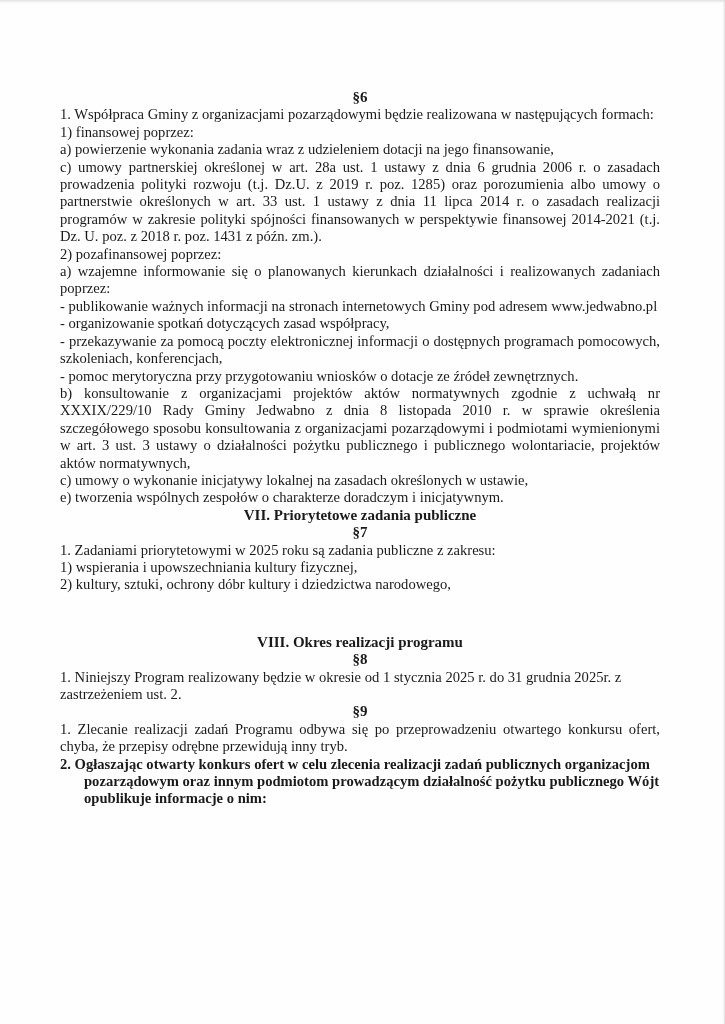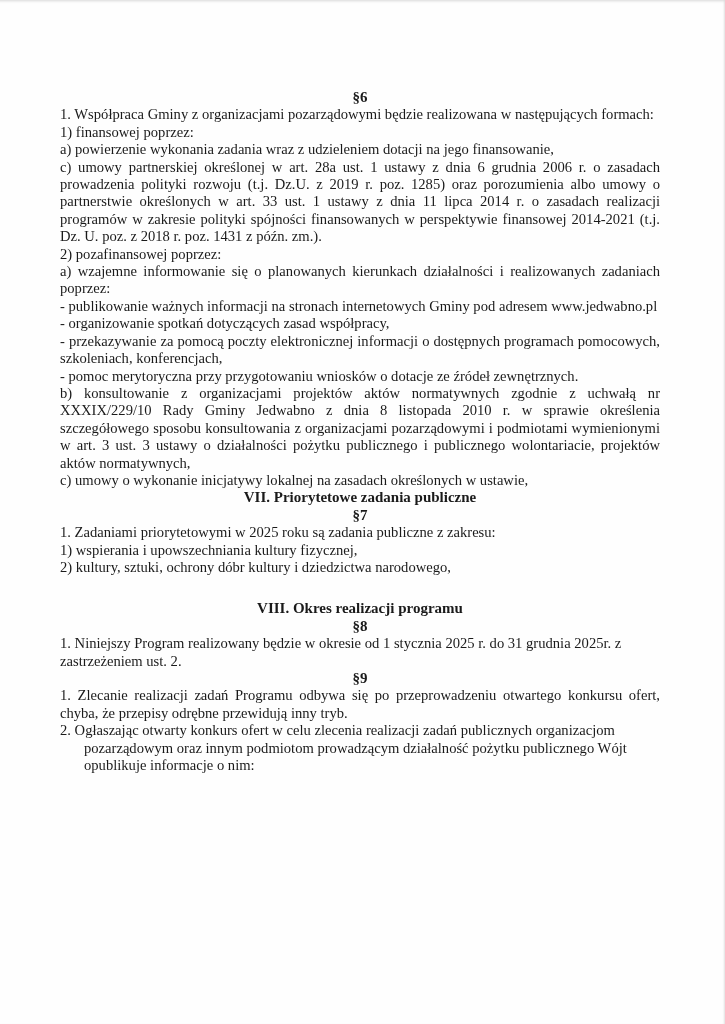--- a/index.html
+++ b/index.html
@@ -8,43 +8,44 @@
       position: absolute; left: 0; top: 0; width: 725px; height: 1024px; background: #fefefe;
       box-shadow: inset 0 4px 3px -3px #d8d8d8, inset -2px 0 2px -1px #e0e0e0;
     }
     .content {
       position: absolute; left: 60px; top: 89px; width: 600px;
       font-family: "Liberation Serif", serif; font-size: 14.6px; line-height: 17.4px; color: #1a1a1a;
     }
     .p { margin: 0; }
     .j { text-align: justify; text-align-last: left; }
     .sec { font-weight: bold; text-align: center; font-size: 15px; }
-    .ind2 { padding-left: 24px; text-indent: -24px; }
+    .ind2 { padding-left: 24px; text-indent: -24px; font-weight: bold; }
     .gap1 { }
-    .gap2 { margin-top: 24px; }
+    .gap2 { margin-top: 40px; }
   </style>
 </head>
 <body>
 
 <div class="page">
   <div class="content">
 
     <p class="p sec">§6</p>
     <p class="p j">1.  Współpraca Gminy z organizacjami pozarządowymi będzie realizowana w następujących formach:</p>
     <p class="p">1)  finansowej poprzez:</p>
     <p class="p">a)  powierzenie wykonania zadania wraz z udzieleniem dotacji na jego finansowanie,</p>
     <p class="p j">c)  umowy partnerskiej określonej w art. 28a ust. 1 ustawy z dnia 6 grudnia 2006 r. o zasadach prowadzenia polityki rozwoju (t.j. Dz.U. z 2019 r. poz. 1285) oraz porozumienia albo umowy o partnerstwie określonych w art. 33 ust. 1 ustawy z dnia 11 lipca 2014 r. o zasadach realizacji programów w zakresie polityki spójności finansowanych w perspektywie finansowej 2014-2021 (t.j. Dz. U. poz. z 2018 r. poz. 1431 z późn. zm.).</p>
     <p class="p">2)  pozafinansowej poprzez:</p>
     <p class="p j">a) wzajemne informowanie się o planowanych kierunkach działalności i realizowanych zadaniach poprzez:</p>
     <p class="p j">- publikowanie ważnych informacji na stronach internetowych Gminy pod adresem www.jedwabno.pl</p>
     <p class="p">-  organizowanie spotkań dotyczących zasad współpracy,</p>
     <p class="p j">- przekazywanie za pomocą poczty elektronicznej informacji o dostępnych programach pomocowych, szkoleniach, konferencjach,</p>
     <p class="p">-  pomoc merytoryczna przy przygotowaniu wniosków o dotacje ze źródeł zewnętrznych.</p>
     <p class="p j">b) konsultowanie z organizacjami projektów aktów normatywnych zgodnie z uchwałą nr XXXIX/229/10 Rady Gminy Jedwabno z dnia 8 listopada 2010 r. w sprawie określenia szczegółowego sposobu konsultowania z organizacjami pozarządowymi i podmiotami wymienionymi w art. 3 ust. 3 ustawy o działalności pożytku publicznego i publicznego wolontariacie, projektów aktów normatywnych,</p>
     <p class="p">c)  umowy o wykonanie inicjatywy lokalnej na zasadach określonych w ustawie,</p>
+    <p class="p">e)  tworzenia wspólnych zespołów o charakterze doradczym i inicjatywnym.</p>
 
     <p class="p sec gap1">VII.   Priorytetowe zadania publiczne</p>
     <p class="p sec">§7</p>
     <p class="p">1.  Zadaniami priorytetowymi w 2025 roku są zadania publiczne z zakresu:</p>
     <p class="p">1)  wspierania i upowszechniania kultury fizycznej,</p>
     <p class="p">2)  kultury, sztuki, ochrony dóbr kultury i dziedzictwa narodowego,</p>
 
     <p class="p sec gap2">VIII.   Okres realizacji programu</p>
     <p class="p sec">§8</p>
     <p class="p">1.  Niniejszy Program realizowany będzie w okresie od 1 stycznia 2025 r. do 31 grudnia 2025r. z zastrzeżeniem ust. 2.</p>

